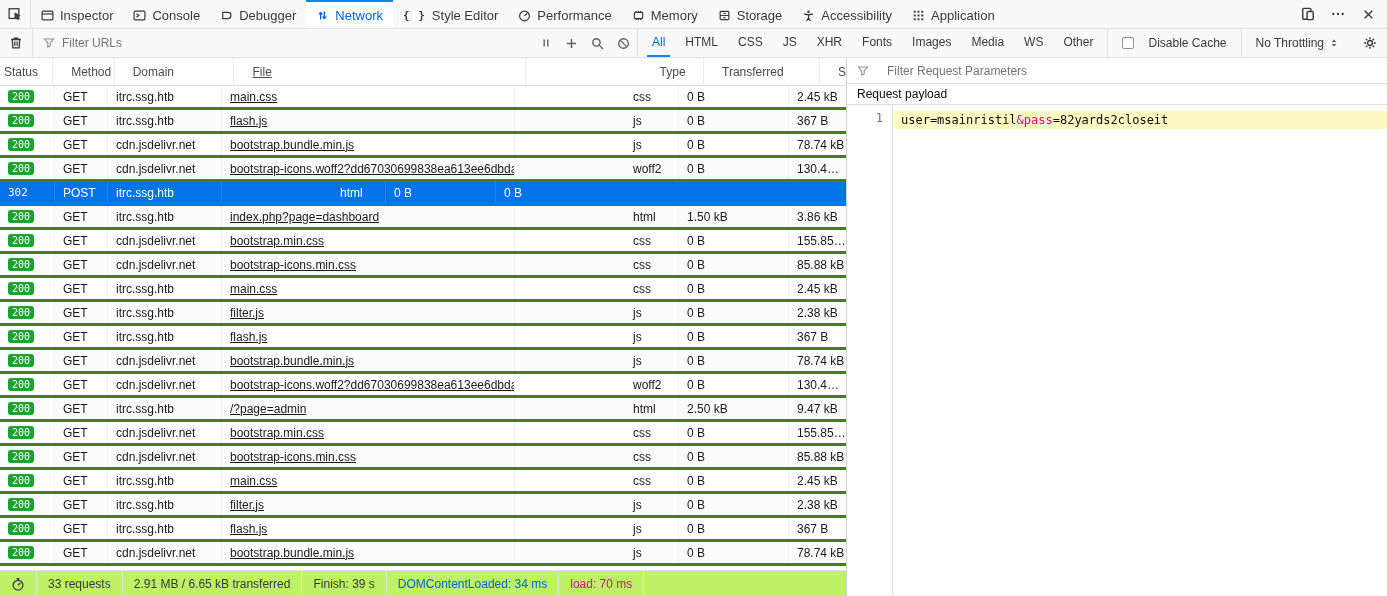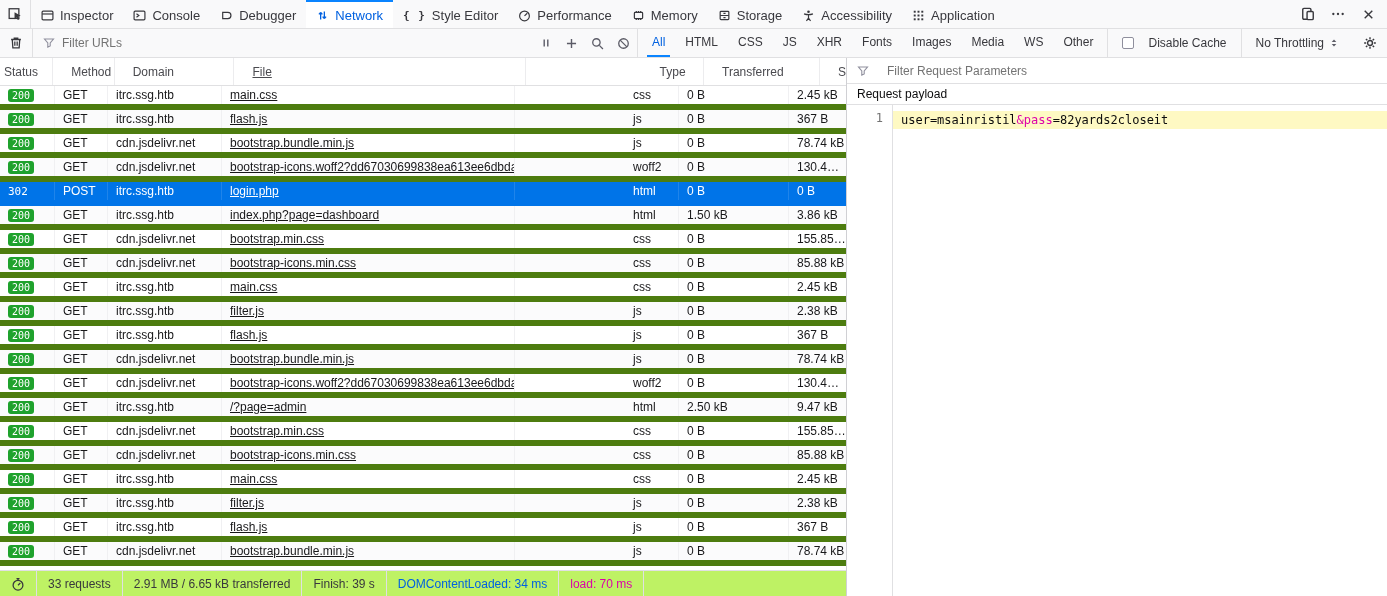--- a/index.html
+++ b/index.html
@@ -40,21 +40,21 @@
   .c-status { width:55px; padding-left:4px; }
   .c-method { width:53px; }
   .c-domain { width:114px; }
   .c-file   { width:293px;text-decoration:underline; }
   .c-init   { width:110px;margin-top:40px; }
   .c-type   { width:54px; }
   .c-trans  { width:110px; }
   .c-size   { width:57px; flex:1; border-right:none !important; }
 
   .rows { flex:1; overflow:hidden; background:#fff; }
-  .row { height:24px; display:flex; align-items:stretch; font-size:12px; color:#18181a; border-bottom:6px solid #4d7c0f; }
+  .row { height:24px; display:flex; align-items:stretch; font-size:12px; color:#18181a; border-bottom:3px solid #4d7c0f; }
   .row.even { background:#fbfbfc; }
   .cell { display:flex; align-items:center; padding:0 8px; border-right:1px solid #f0f0f2; white-space:nowrap; overflow:hidden; }
   .row.selected { background:#0074e8; color:#fff; border-bottom-color:#0074e8; }
   .row.selected .cell { border-right-color:rgba(255,255,255,0.12); }
   .badge { background:#1fa22d; color:#fff; font-family:"DejaVu Sans Mono", monospace; font-size:10px; line-height:13px; padding:0 4px; border-radius:3px; }
   .badge.plain { background:transparent; color:inherit; font-size:11px; padding:0; }
 
   .status-bar { height:26px; border-top:1px solid #e0e0e2; display:flex; align-items:stretch; font-size:12px; color:#38383d; background:#bef264; }
   .sb-item { display:flex; align-items:center; padding:0 11px; border-right:1px solid #e0e0e2; white-space:nowrap; }
   .sb-icon { color:#38383d; }
@@ -333,21 +333,20 @@
     <div class="cell c-type">woff2</div>
     <div class="cell c-trans">0 B</div>
     <div class="cell c-size">130.4…</div>
   </div>
           <div class="row selected">
     <div class="cell c-status">
               <span class="badge plain">302</span>
             </div>
     <div class="cell c-method">POST</div>
     <div class="cell c-domain">itrc.ssg.htb</div>
-    <div class="cell c-file">login.php</div>
     <div class="cell c-init"></div>
     <div class="cell c-type">html</div>
     <div class="cell c-trans">0 B</div>
     <div class="cell c-size">0 B</div>
   </div>
           <div class="row even">
     <div class="cell c-status">
               <span class="badge">200</span>
             </div>
     <div class="cell c-method">GET</div>

